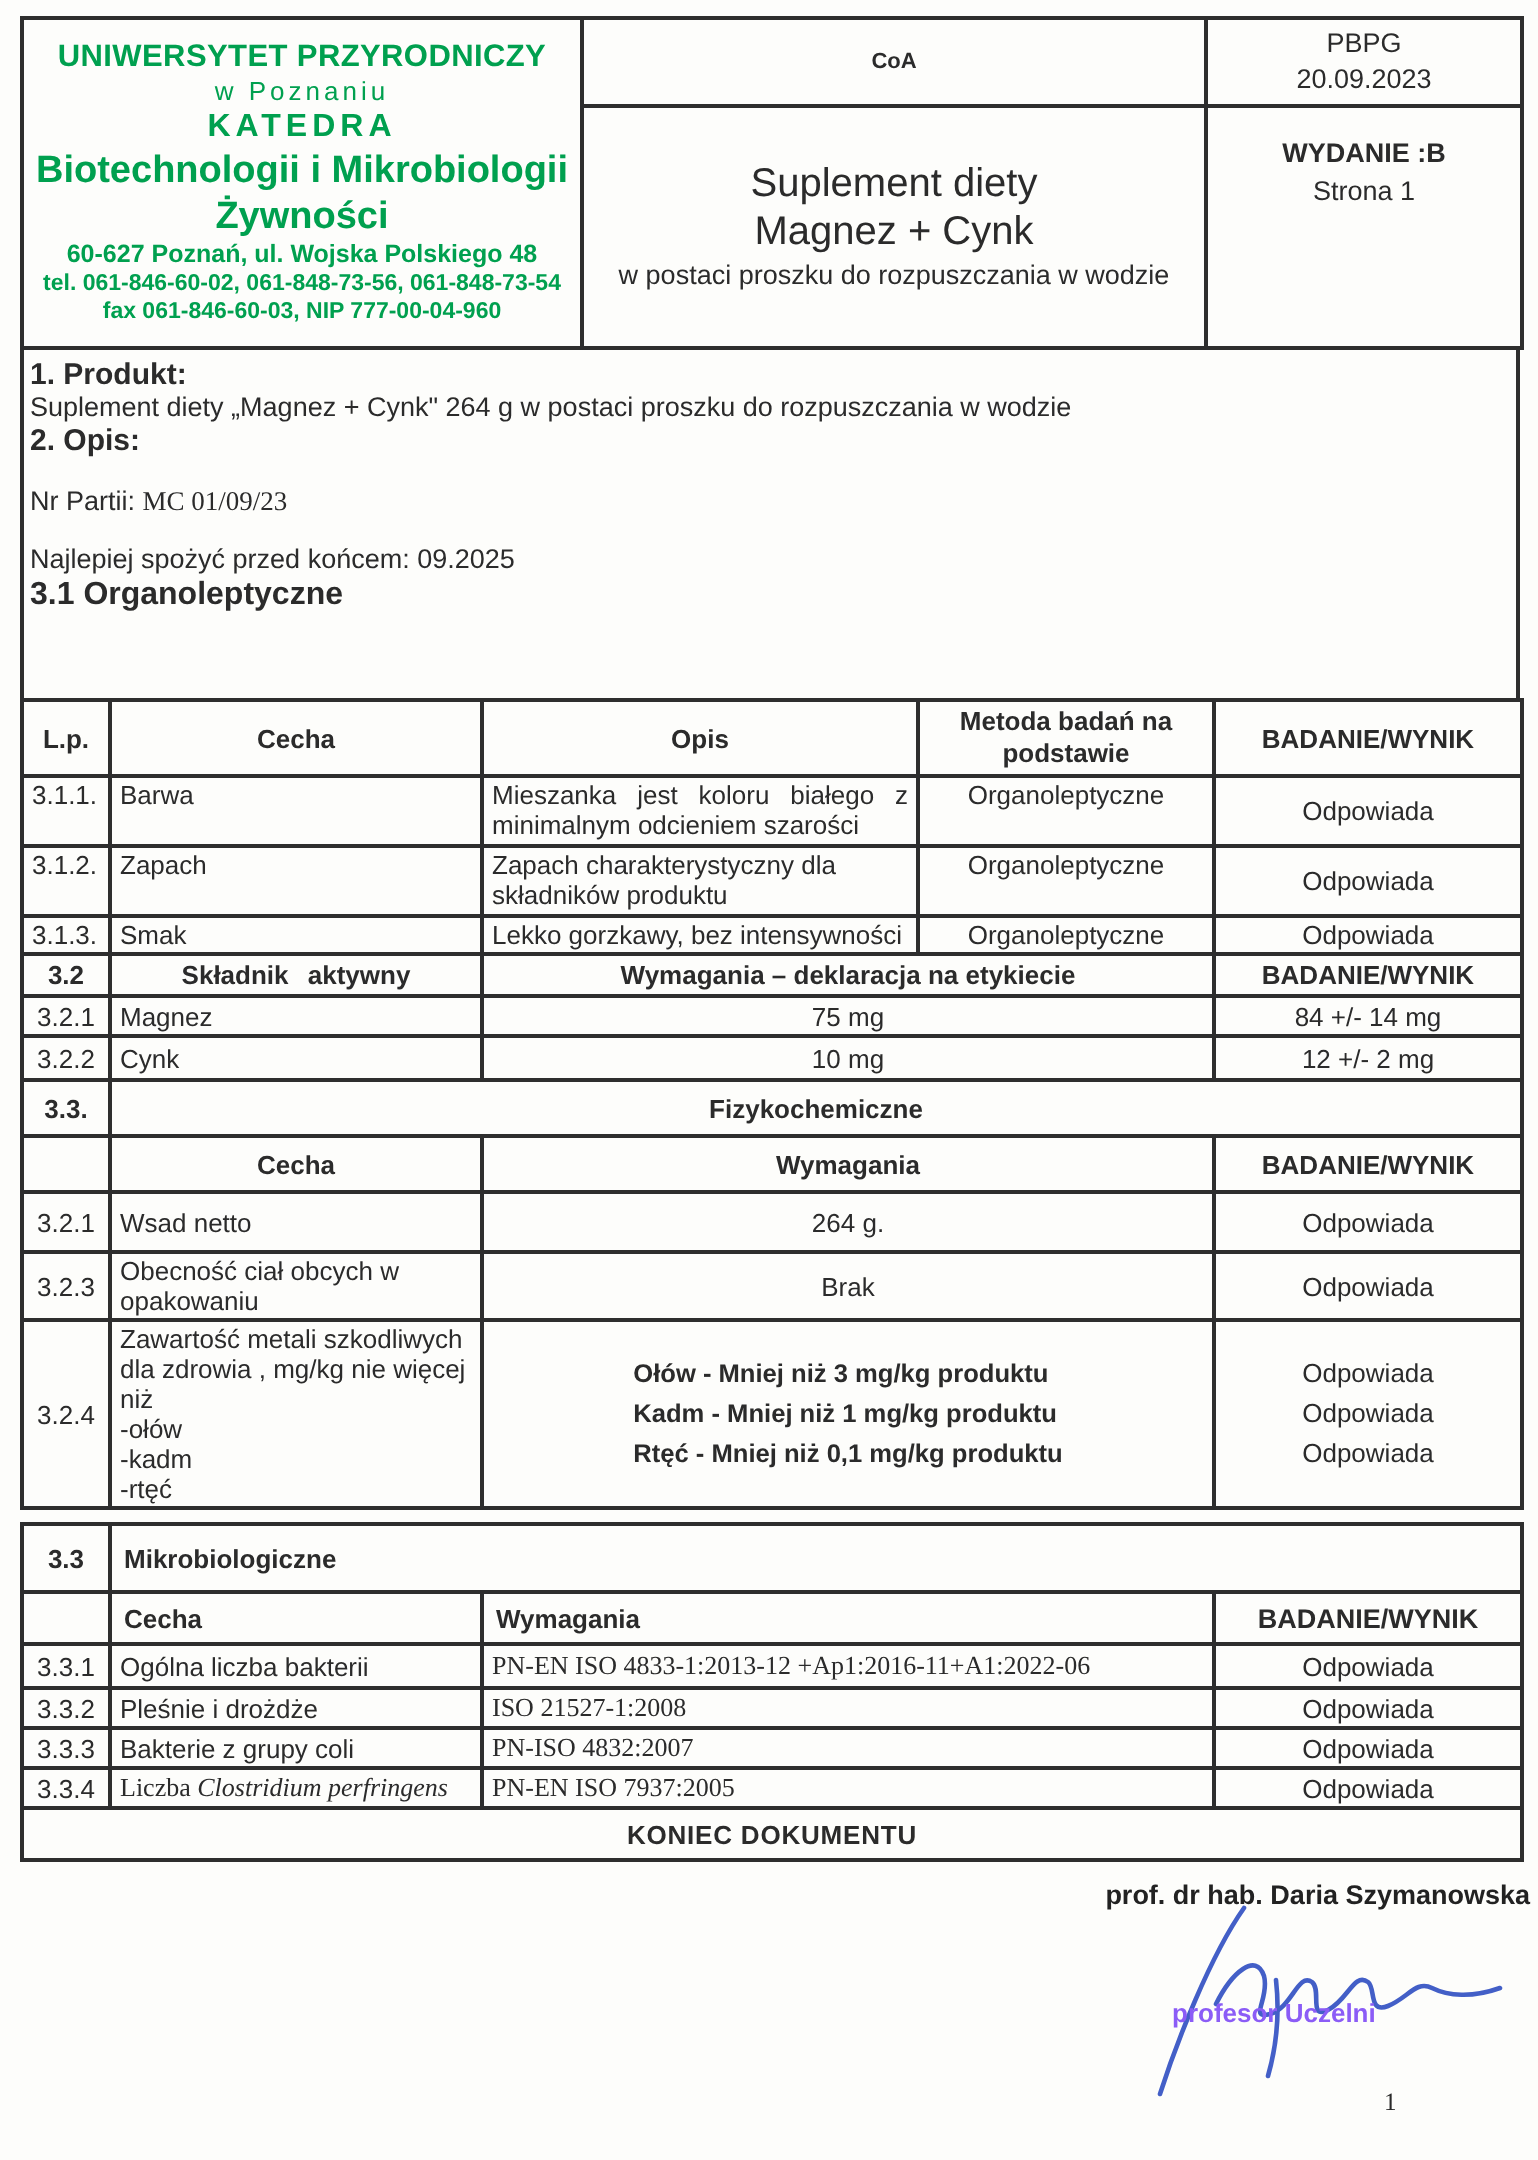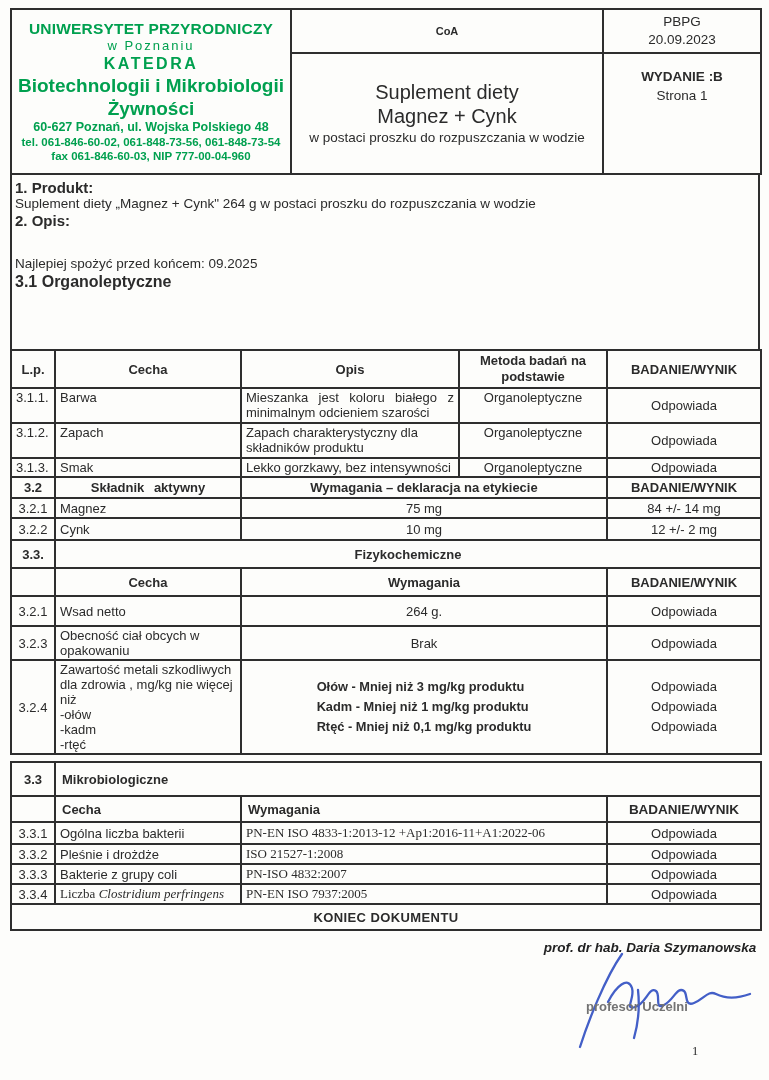--- a/index.html
+++ b/index.html
@@ -55,25 +55,25 @@
   .micro-std { font-family:"Liberation Serif", serif; font-size:12.5px; }
   .species { font-style:italic; }
   .koniec { font-weight:bold; font-size:15.5px; letter-spacing:.4px; height:26px; }
   .fiz-title { font-weight:bold; font-size:15px; }
   .sec-num { font-weight:bold; font-size:13.5px; text-align:center; }
   .micro-title { font-weight:bold; font-size:15.5px; padding-left:6px; }
   .lefthead { font-weight:bold; font-size:15px; text-align:left; padding-left:6px; }
 
   
   .sig-name {
-    position:absolute; top:940px; left:535px; width:230px; text-align:center;
-    font-style:italic; font-weight:bold; font-size:13.5px; color:#222;
+    position:absolute; top:940px; left:535px; width:230px; text-align:right;
+    font-weight:bold; font-size:13.5px; color:#222;
   }
   .sig-ink { position:absolute; top:950px; left:550px; width:218px; height:100px; }
-  .sig-role { position:absolute; top:999px; left:586px; font-weight:bold; font-size:13px; color:#737373; }
+  .sig-role { position:absolute; top:999px; left:586px; font-weight:bold; font-size:13px; color:#8b5cf6; }
   .pagenum { position:absolute; top:1044px; left:692px; font-size:12.5px; font-family:"Liberation Serif", serif; }
 </style>
 </head>
 <body>
 
 <div class="page">
   <div class="frame">
 
     <table class="hdr">
       <colgroup>
@@ -112,20 +112,21 @@
         </td>
       </tr>
     </tbody>
       </table>
 
     <div class="body-strip">
       <div class="h-sec">1. Produkt:</div>
       <div class="t-body">Suplement diety „Magnez + Cynk" 264 g w postaci proszku do rozpuszczania w wodzie</div>
       <div class="h-sec">2. Opis:</div>
       <div class="gap13"></div>
+      <div class="t-body"><span>Nr Partii:</span> <span class="serif">MC 01/09/23</span></div>
       <div class="gap13"></div>
       <div class="t-body">Najlepiej spożyć przed końcem: 09.2025</div>
       <div class="h-sec2">3.1 Organoleptyczne</div>
     </div>
 
     <table class="main">
       <colgroup>
           <col style="width:44px">
           <col style="width:186px">
           <col style="width:218px">

